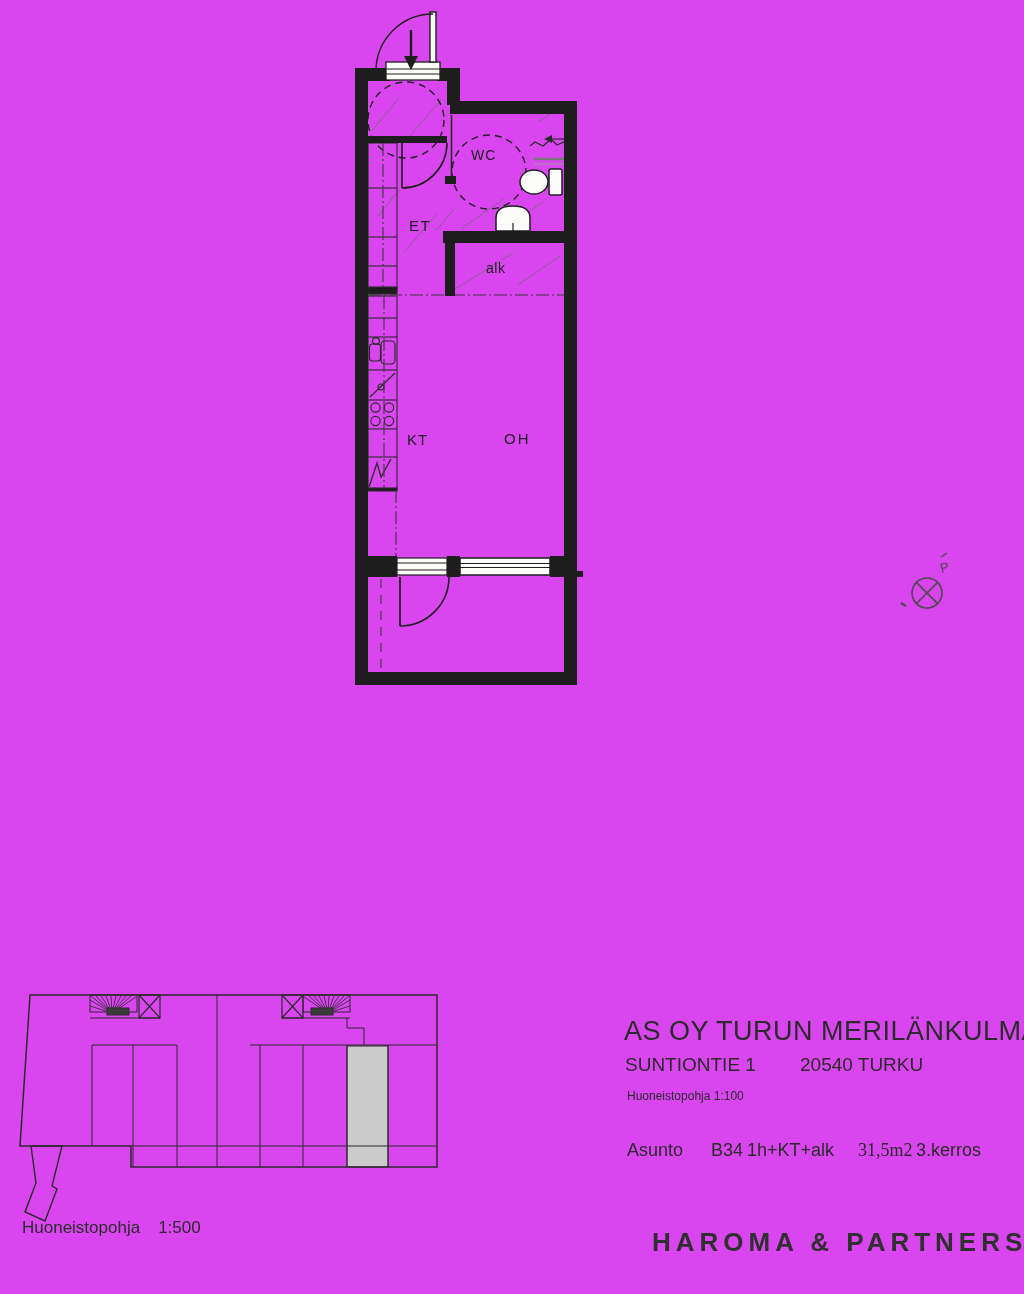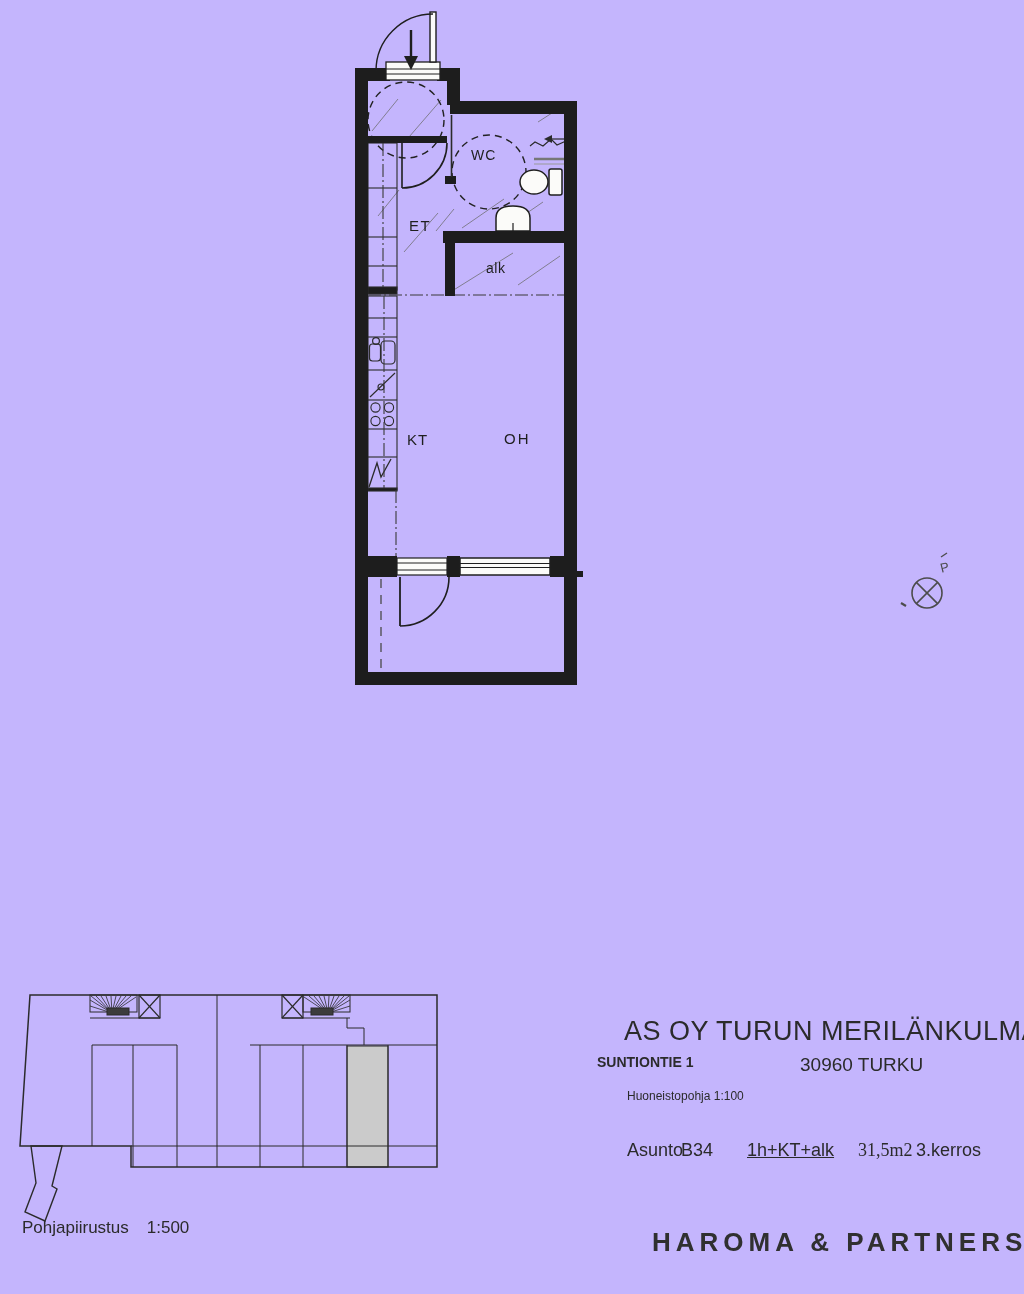--- a/index.html
+++ b/index.html
@@ -1,31 +1,31 @@
 <!DOCTYPE html>
 <html><head>
 <meta charset="utf-8">
 <style>
   html,body{margin:0;padding:0;background:#e8e8e8;}
   .page{
     position:relative;width:1024px;height:1294px;margin:0 auto;
-    background:#c4b5fd;overflow:hidden;
+    background:#d946ef;overflow:hidden;
     font-family:"Liberation Sans", sans-serif;color:#222;
   }
   svg{position:absolute;overflow:visible;}
   .plan-label{font-family:"Liberation Sans",sans-serif;fill:#1f1f1f;}
   .tb{position:absolute;white-space:nowrap;color:#2b2b2b;}
   .tb-company{left:624px;top:1016px;font-size:27px;letter-spacing:.5px;}
   .tb-line2{left:0;top:1054px;width:1024px;height:24px;}
-  .tb-street{position:absolute;left:597px;top:0;font-size:14px;font-weight:bold;}
+  .tb-street{position:absolute;left:625px;top:0;font-size:19px;}
   .tb-postal{position:absolute;left:800px;top:0;font-size:19px;}
   .tb-drawing{left:627px;top:1089px;font-size:12px;}
   .tb-aptline{left:0;top:1140px;width:1024px;height:24px;}
   .tb-aptline span{position:absolute;top:0;font-size:18px;}
-  .ap-label{left:627px;} .ap-unit{left:681px;} .ap-config{left:747px;text-decoration:underline;}
+  .ap-label{left:627px;} .ap-unit{left:681px;padding-left:30px;} .ap-config{left:747px;}
   .ap-area{left:858px;font-family:Liberation Serif, serif;} .ap-floor{left:916px;}
   .tb-firm{left:652px;top:1227px;font-size:26px;font-weight:bold;letter-spacing:5px;color:#303030;}
   .tb-firmsub{left:628px;top:1256px;font-size:16px;font-weight:bold;letter-spacing:.5px;color:#303030;}
   .site-caption{left:22px;top:1218px;font-size:17px;}
   .site-caption .scale{margin-left:18px;}
 </style>
 </head>
 <body>
 
 <div class="page">
@@ -254,28 +254,28 @@
         <line x1="328" y1="1013" x2="309" y2="996"></line>
           <line x1="328" y1="1013" x2="304" y2="997"></line>
         <line x1="328" y1="1013" x2="350" y2="1000"></line>
           <line x1="328" y1="1013" x2="350" y2="1006"></line>
       </g>
       <rect x="311" y="1008" width="22" height="7" fill="#3c3c3c"></rect>
     </g>
   </svg>
 
   <div class="tb site-caption">
-    <span>Pohjapiirustus</span><span class="scale">1:500</span>
+    <span>Huoneistopohja</span><span class="scale">1:500</span>
   </div>
 
   <div class="tb tb-company">AS OY TURUN MERILÄNKULMA</div>
 
   <div class="tb tb-line2">
     <span class="tb-street">SUNTIONTIE 1</span>
-    <span class="tb-postal">30960 TURKU</span>
+    <span class="tb-postal">20540 TURKU</span>
   </div>
 
   <div class="tb tb-drawing">Huoneistopohja 1:100</div>
 
   <div class="tb tb-aptline">
     <span class="ap-label">Asunto</span>
     <span class="ap-unit">B34</span>
     <span class="ap-config">1h+KT+alk</span>
     <span class="ap-area">31,5m2</span>
     <span class="ap-floor">3.kerros</span>

